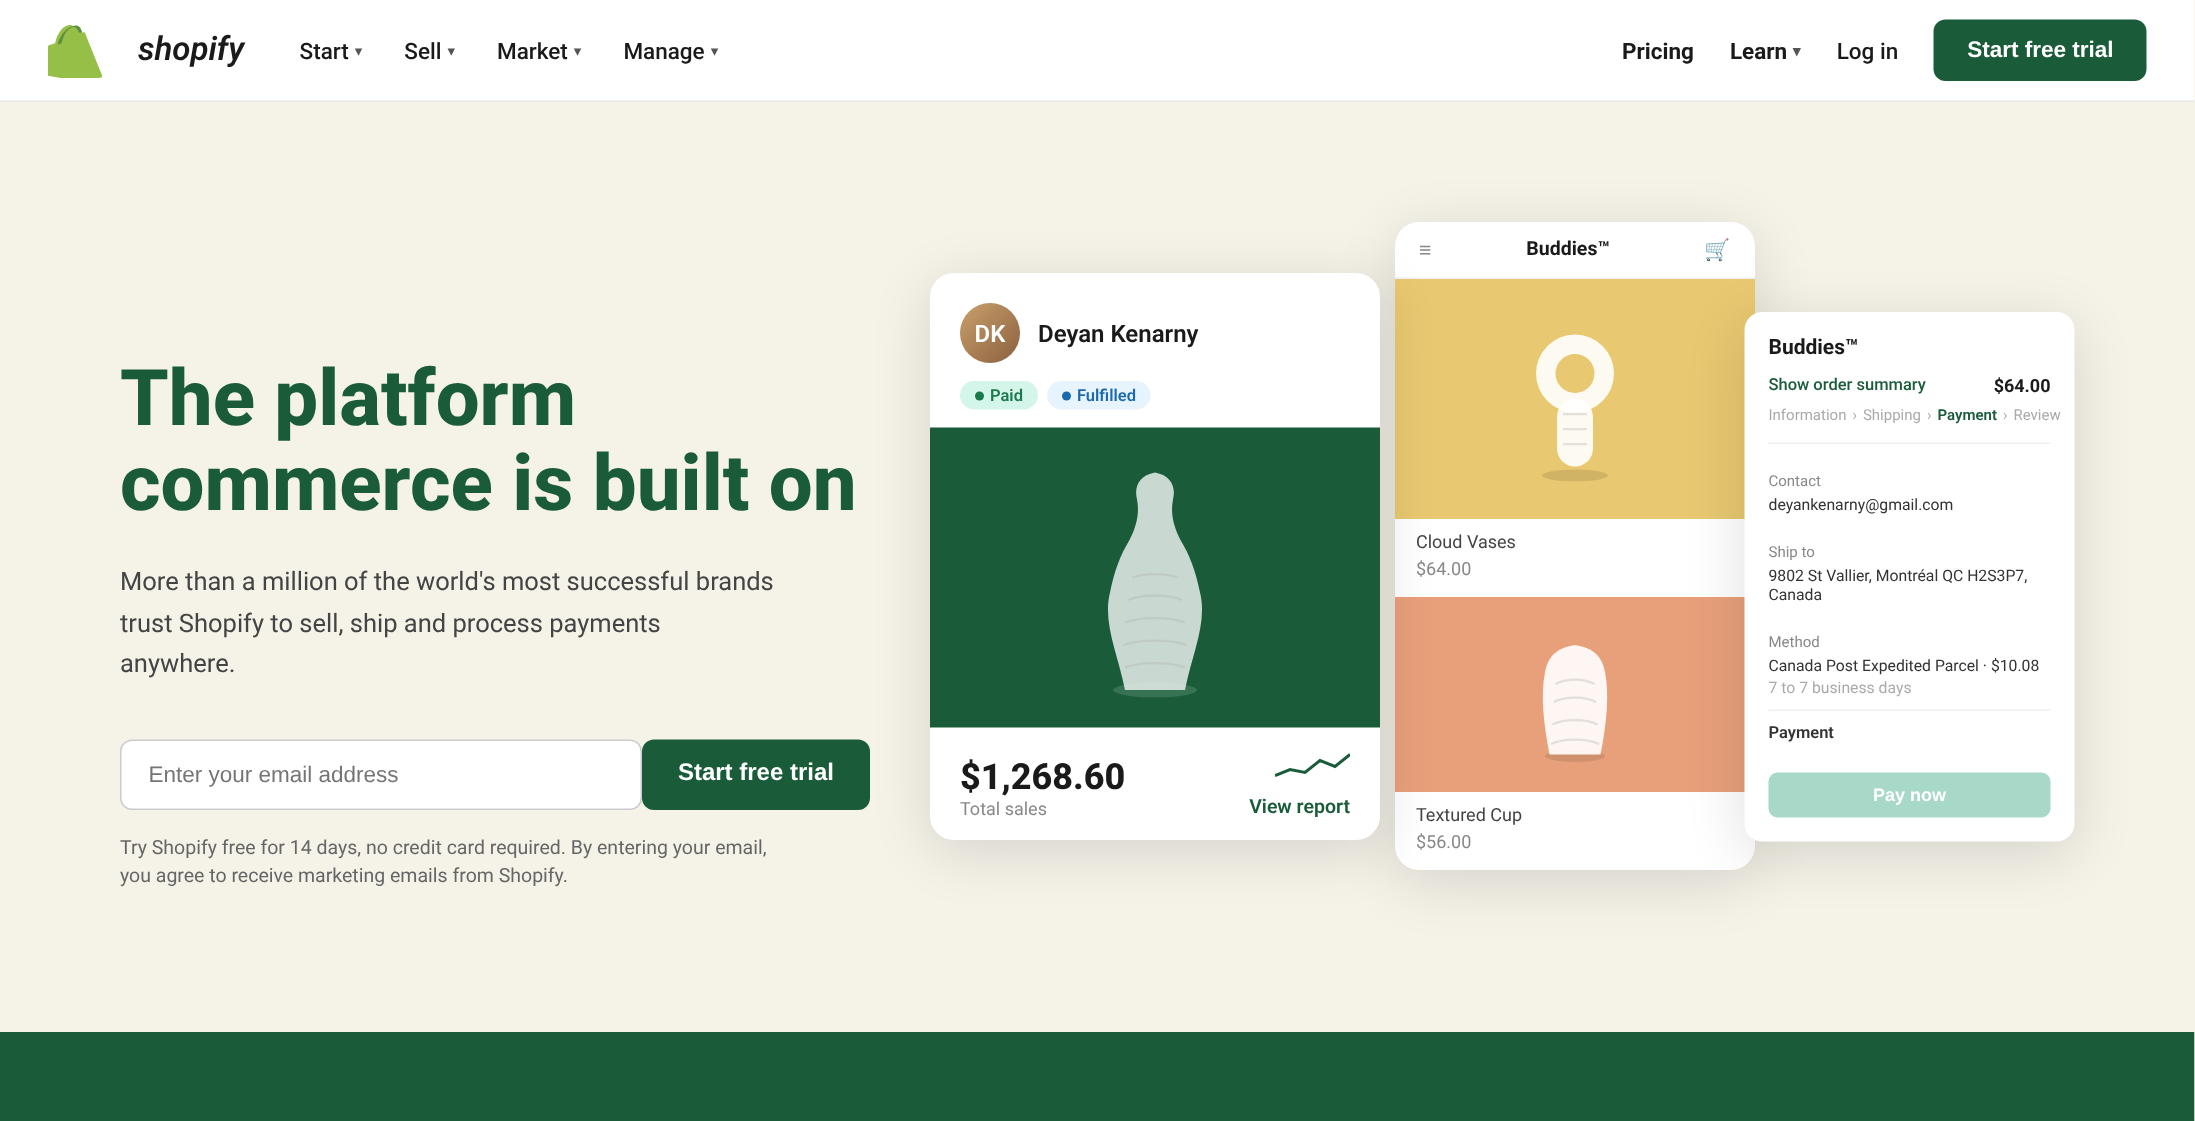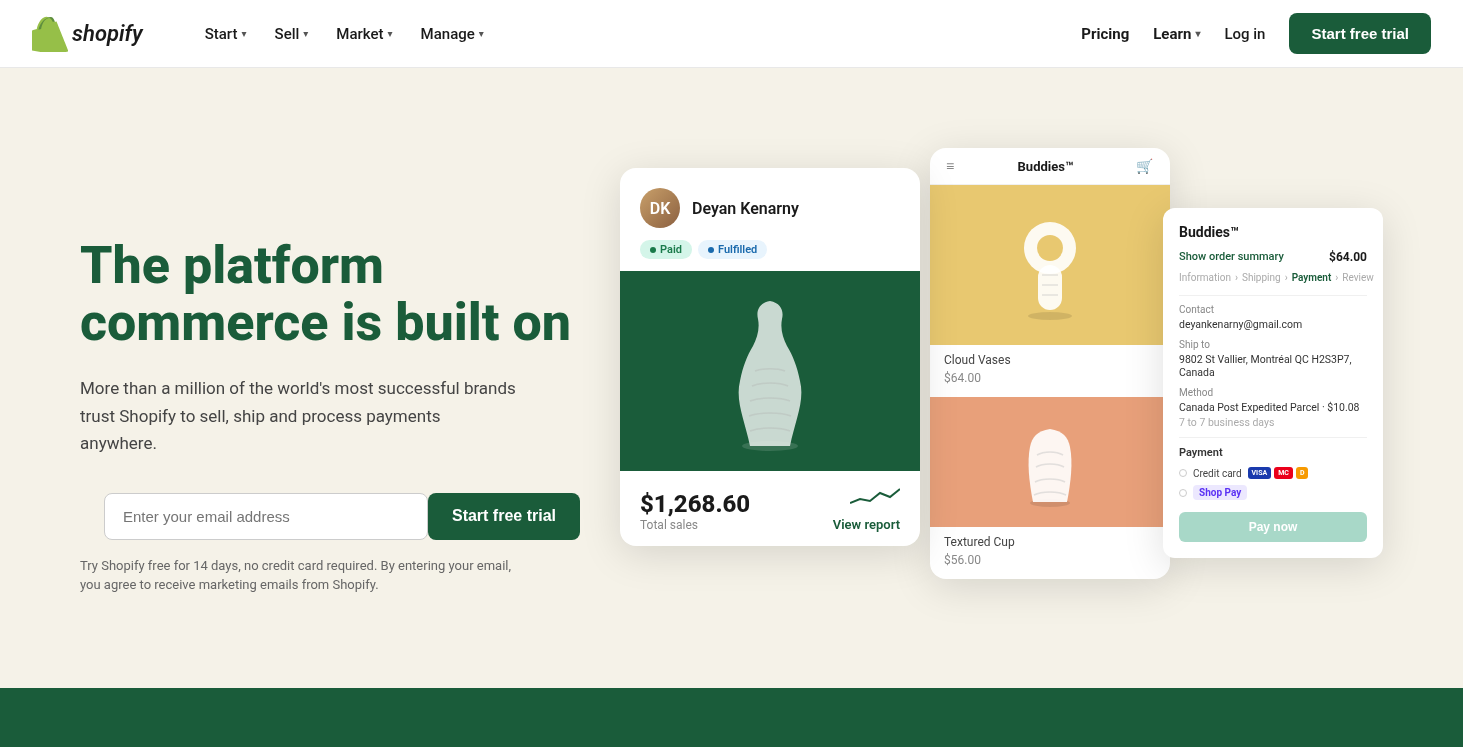--- a/index.html
+++ b/index.html
@@ -12,22 +12,22 @@
       align-items: center;
       padding: 0 32px;
       height: 68px;
       border-bottom: 1px solid #e8e8e8;
       position: relative;
       z-index: 10;
     }
     .nav-logo {
       display: flex;
       align-items: center;
-      gap: 4px;
-      margin-right: 50px;
+      gap: 24px;
+      margin-right: 25px;
       text-decoration: none;
     }
     .logo-icon {
       width: 36px;
       height: 36px;
     }
     .logo-text {
       font-size: 22px;
       font-weight: 600;
       color: #1a1a1a;
@@ -111,21 +111,20 @@
     .hero-subtext {
       font-size: 17px;
       color: #444;
       line-height: 1.6;
       margin-bottom: 36px;
       max-width: 440px;
     }
     .hero-form {
       display: flex;
       margin-bottom: 16px;
-      margin-left: 24px;
     }
     .email-input {
       flex: 1;
       padding: 14px 18px;
       border: 1.5px solid #ccc;
       border-radius: 8px;
       font-size: 15px;
       outline: none;
       background: #fff;
       color: #999;
@@ -153,21 +152,21 @@
       flex: 1;
       position: relative;
       height: 520px;
       margin-left: 40px;
     }
 
     
     .card-customer {
       position: absolute;
       left: 0;
-      top: 20px;
+      top: 34px;
       width: 300px;
       background: #fff;
       border-radius: 16px;
       box-shadow: 0 8px 40px rgba(0,0,0,0.13);
       overflow: hidden;
       z-index: 3;
     }
     .card-customer-header {
       padding: 20px 20px 12px;
       display: flex;
@@ -371,21 +370,21 @@
       margin-bottom: 12px;
     }
     .breadcrumb-active {
       color: #1a5c3a;
       font-weight: 600;
     }
     .checkout-section-label {
       font-size: 10px;
       color: #888;
       margin-bottom: 3px;
-      margin-top: 8px;
+      margin-top: 20px;
     }
     .checkout-value {
       font-size: 10.5px;
       color: #333;
       margin-bottom: 2px;
     }
     .checkout-divider {
       height: 1px;
       background: #f0f0f0;
       margin: 8px 0;
@@ -609,34 +608,19 @@
       <div class="checkout-divider"></div>
       <div class="checkout-section-label">Contact</div>
       <div class="checkout-value">deyankenarny@gmail.com</div>
       <div class="checkout-section-label">Ship to</div>
       <div class="checkout-value">9802 St Vallier, Montréal QC H2S3P7, Canada</div>
       <div class="checkout-section-label">Method</div>
       <div class="checkout-value">Canada Post Expedited Parcel · $10.08</div>
       <div class="checkout-value" style="color:#aaa;">7 to 7 business days</div>
       <div class="checkout-divider"></div>
       <div class="checkout-payment-label">Payment</div>
-      <div class="payment-options">
-        <div class="payment-row">
-          <span class="payment-dot"></span>
-          <span style="font-size:10px;color:#444;">Credit card</span>
-          <div class="payment-card-icons">
-            <span class="card-chip">VISA</span>
-            <span class="card-chip mc">MC</span>
-            <span class="card-chip disc">D</span>
-          </div>
-        </div>
-        <div class="payment-row">
-          <span class="payment-dot"></span>
-          <span class="shop-pay">Shop Pay</span>
-        </div>
-      </div>
       <button class="pay-now-btn">Pay now</button>
     </div>
 
   </div>
 </section>
 
 <div class="bottom-band"></div>
 
 </body></html>

